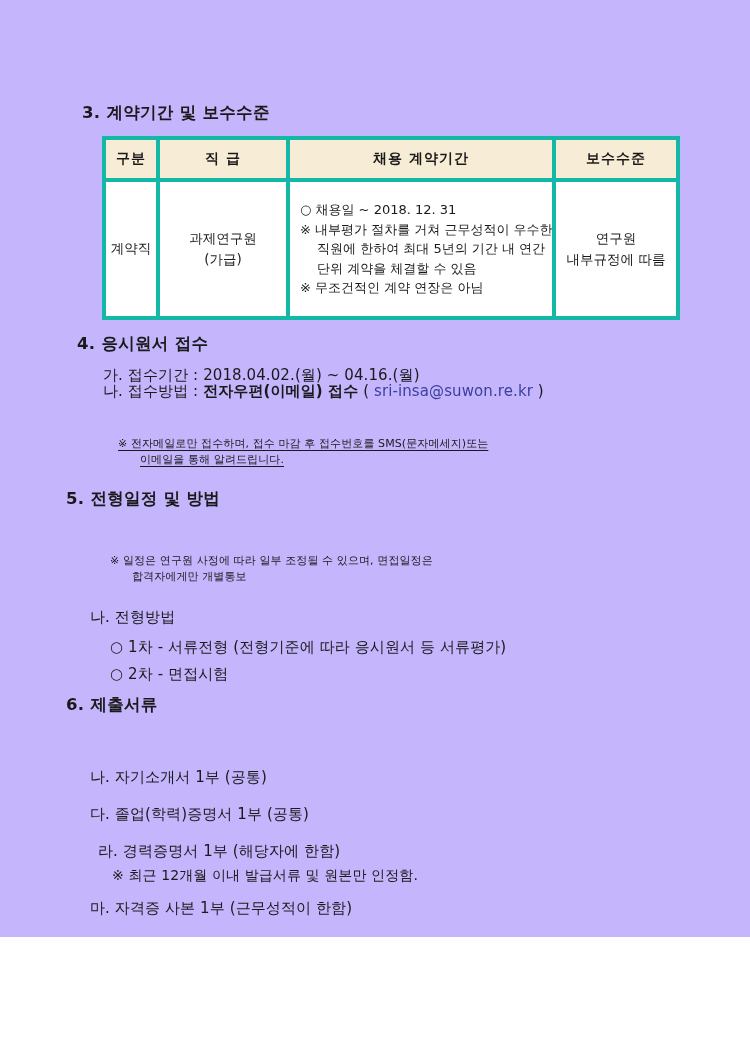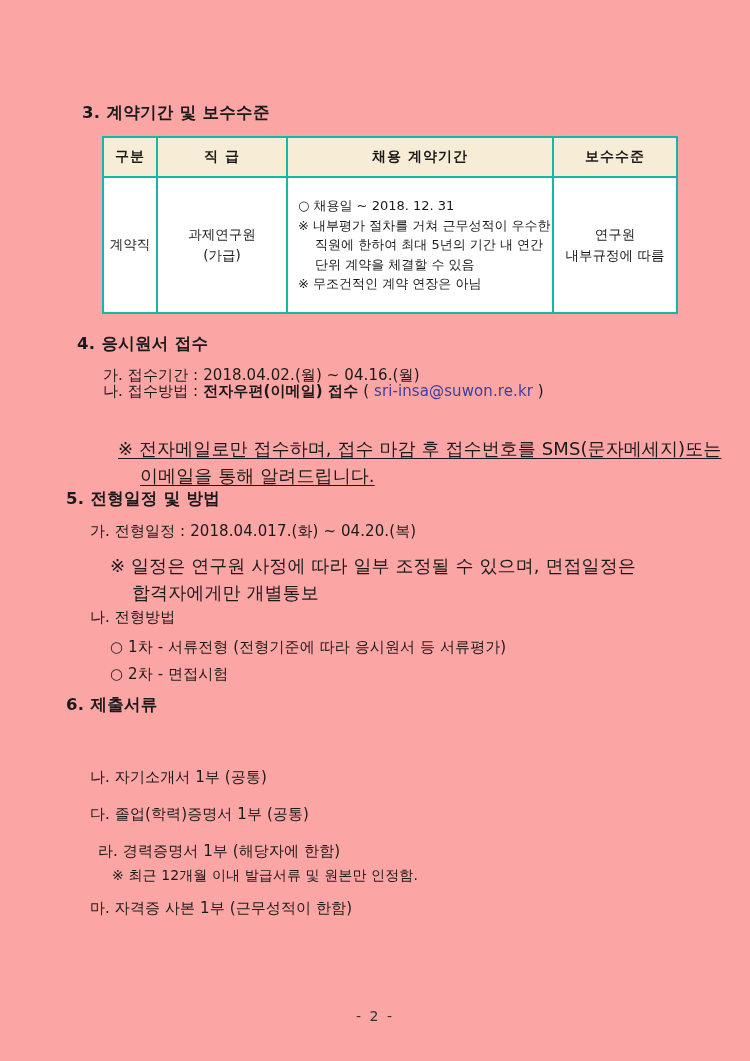--- a/index.html
+++ b/index.html
@@ -8,22 +8,22 @@
     padding: 0;
     background: #ffffff;
   }
   body {
     font-family: "DejaVu Sans", "Liberation Sans", sans-serif;
     color: #1a1a1a;
   }
   #page {
     position: relative;
     width: 750px;
-    height: 1061px;
-    background: #fca5a5;
+    height: 937px;
+    background: #c4b5fd;
     overflow: hidden;
     box-sizing: border-box;
   }
 
   
   .heading {
     position: absolute;
     font-size: 16.5px;
     font-weight: bold;
     letter-spacing: 0.3px;
@@ -33,21 +33,21 @@
   .line {
     position: absolute;
     font-size: 15px;
     white-space: nowrap;
     line-height: 1.3;
     letter-spacing: 0.1px;
   }
 
   .wrapblock {
     position: absolute;
-    font-size: 18px;
+    font-size: 11px;
     line-height: 1.48;
     letter-spacing: 0.1px;
   }
   .wrapblock.bold { font-weight: normal; }
   .wrapblock.underline { text-decoration: underline; text-underline-offset: 3px; }
   .wrapblock .ln { display: block; white-space: nowrap; }
 
   .email { color: #3b3f9e; }
 
   
@@ -55,21 +55,21 @@
     position: absolute;
     left: 102px;
     top: 136px;
     width: 574px;
     border-collapse: collapse;
     table-layout: fixed;
     font-size: 13.5px;
   }
   #contract-table th,
   #contract-table td {
-    border: 2px solid #14b8a6;
+    border: 4px solid #14b8a6;
     padding: 0;
     vertical-align: middle;
     margin-top: 17px;
   }
   #contract-table thead th {
     background: #f7ecd5;
     height: 38px;
     font-weight: bold;
     font-size: 14px;
     text-align: center;
@@ -173,21 +173,20 @@
     <span>나. 접수방법 : </span><span class="bold" style="font-weight:bold;">전자우편(이메일) 접수</span><span> ( </span><span class="email">sri-insa@suwon.re.kr</span><span> )</span>
   </div>
 
   <div class="wrapblock underline" style="left:118px; top:436px;">
     <span class="ln">※ 전자메일로만 접수하며, 접수 마감 후 접수번호를 SMS(문자메세지)또는</span>
     <span class="ln" style="padding-left:22px;">이메일을 통해 알려드립니다.</span>
   </div>
 
   <div class="heading" style="left:66px; top:489px;">5. 전형일정 및 방법</div>
 
-  <div class="line" style="left:90px; top:522px;">가. 전형일정 : 2018.04.017.(화) ~ 04.20.(복)</div>
 
   <div class="wrapblock bold" style="left:110px; top:553px;">
     <span class="ln">※ 일정은 연구원 사정에 따라 일부 조정될 수 있으며, 면접일정은</span>
     <span class="ln" style="padding-left:22px;">합격자에게만 개별통보</span>
   </div>
 
   <div class="line" style="left:90px; top:608px;">나. 전형방법</div>
 
   <div class="line" style="left:110px; top:638px;">○ 1차 - 서류전형 (전형기준에 따라 응시원서 등 서류평가)</div>
 

